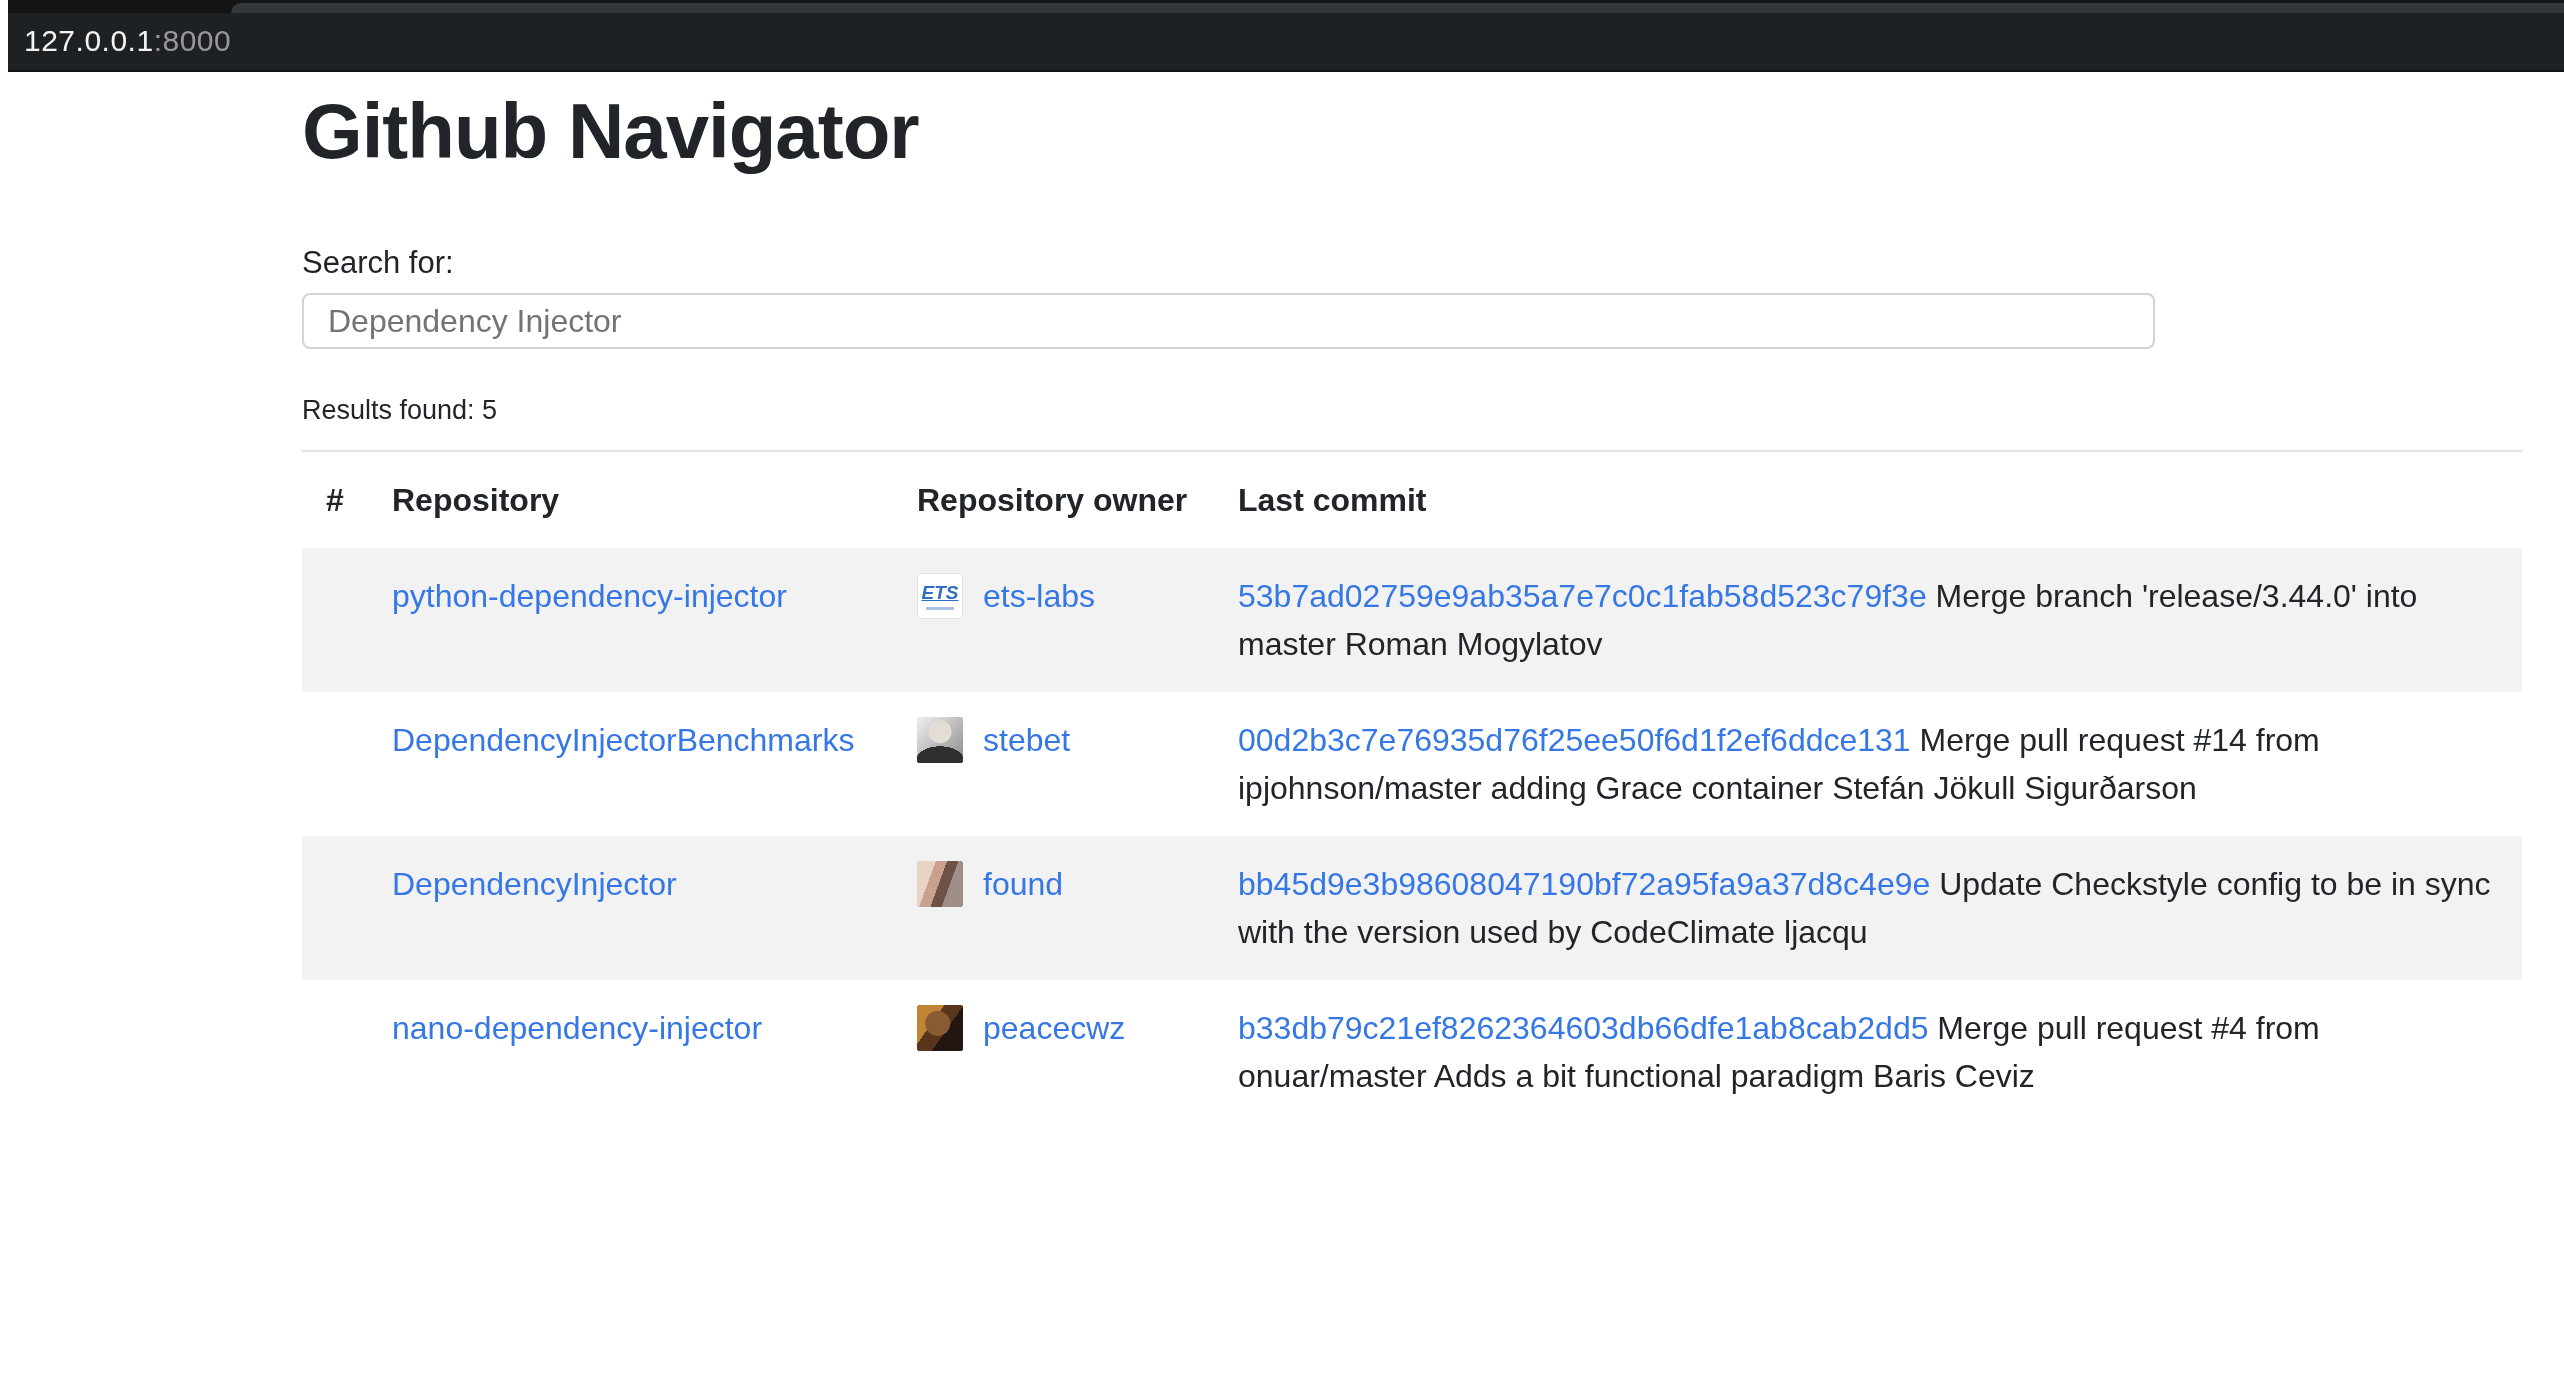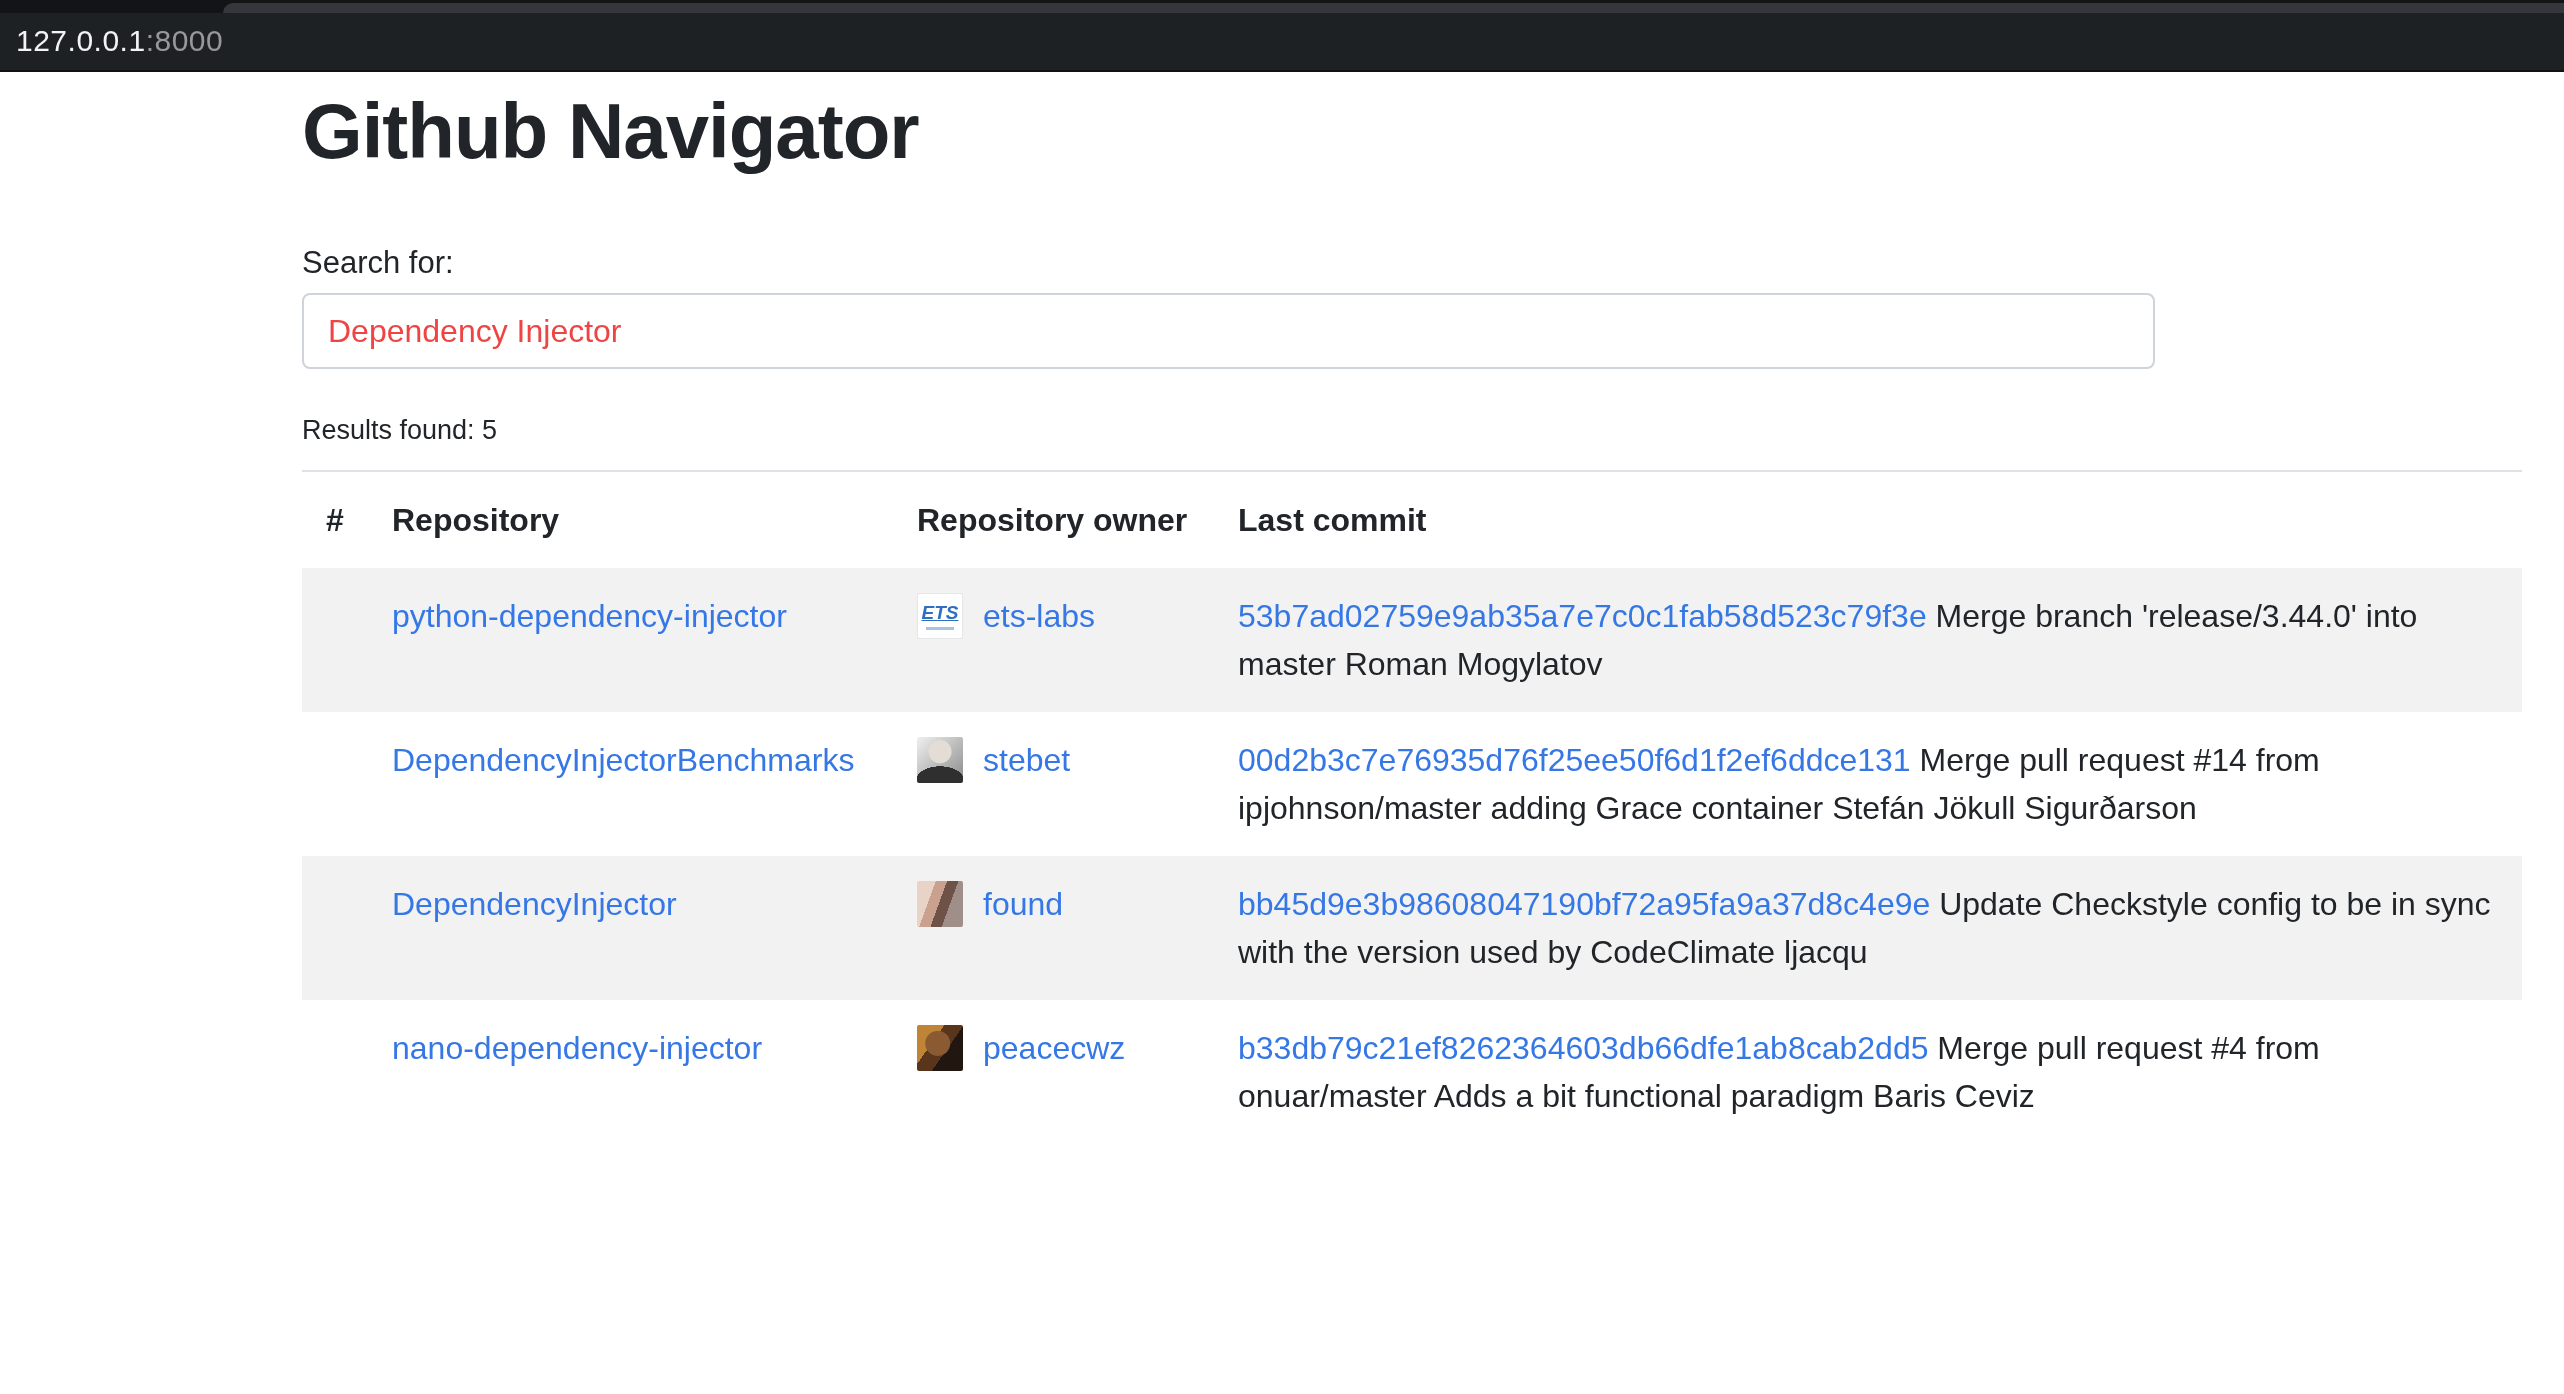--- a/index.html
+++ b/index.html
@@ -6,37 +6,37 @@
   html,body { margin:0; padding:0; }
   body {
     width:2564px; height:1394px;
     background:#ffffff;
     font-family:"Liberation Sans", sans-serif;
     color:#212529;
     overflow:hidden;
   }
 
   
-  .topbar { position:relative; height:72px; background:#1e2124; border-bottom:2px solid #101214; }
+  .topbar { position:relative; height:72px; background:#1e2124; border-bottom:2px solid #101214;margin-left:8px; }
   .tabstrip { position:absolute; top:0; left:0; right:0; height:13px; background:#121416; }
   .tabstrip .tab { position:absolute; top:3px; left:223px; right:0; height:10px; background:#34373b; border-radius:14px 0 0 0; }
   .urlbar { position:absolute; left:16px; top:24px; font-size:30px; letter-spacing:.5px; color:#f3f3f4; }
   .urlbar .port { color:#97979c; }
 
   
   .container { margin-left:302px; width:2220px; }
   h1.page-title { font-size:78px; font-weight:600; letter-spacing:-1px; margin:14px 0 0 0; color:#212529; }
 
   .form-row { display:flex; margin-top:68px; }
   .search-group { width:1853px; }
   .limit-group  { width:352px; }
   .field-label { display:block; font-size:31px; margin-bottom:12px; color:#212529; }
   .text-input {
-    width:100%; height:76px; border:2px solid #ced4da; border-radius:8px;
-    padding:0 24px; font-size:32px; color:#ef4444; font-family:inherit; background:#fff; outline:none;
+    width:100%; height:56px; border:2px solid #ced4da; border-radius:8px;
+    padding:0 24px; font-size:32px; color:#737373; font-family:inherit; background:#fff; outline:none;
   }
   .select-wrap { position:relative; }
   .limit-select {
     width:100%; height:76px; border:2px solid #ced4da; border-radius:8px;
     padding:0 64px 0 28px; font-size:32px; color:#495057; font-family:inherit;
     background:#fff; appearance:none; -webkit-appearance:none; outline:none;
   }
   .chevron { position:absolute; right:22px; top:26px; pointer-events:none; }
 
   .results-summary { font-size:27px; margin:46px 0 0 0; color:#212529; }

